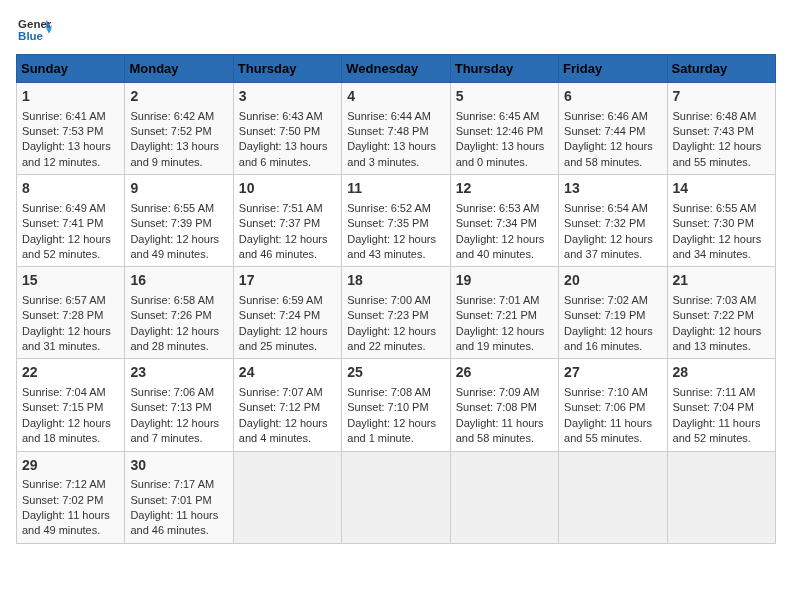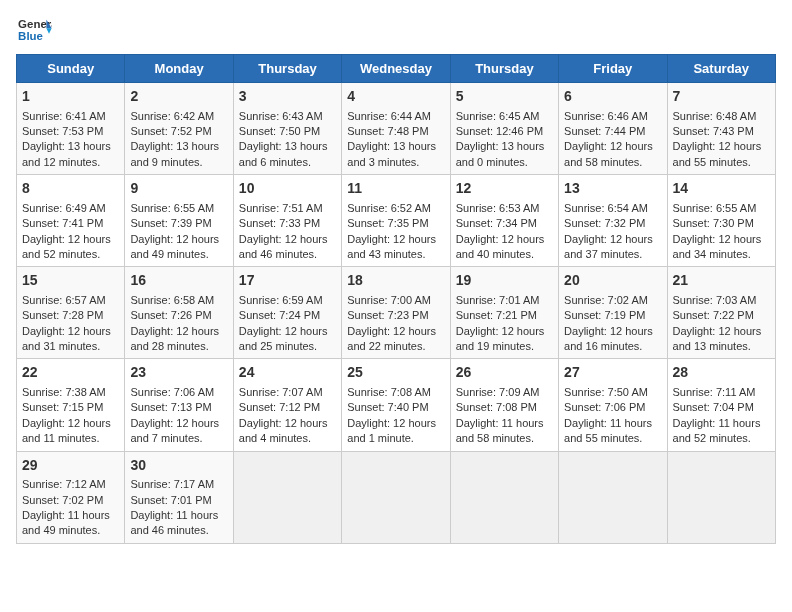--- a/index.html
+++ b/index.html
@@ -37,23 +37,23 @@
       font-size: 15px;
       color: #555;
     }
     table {
       width: 100%;
       border-collapse: collapse;
       font-size: 11px;
     }
     thead th {
       background-color: #2a6db5;
-      color: #ffffff;
+      color: #000000;
       padding: 6px 4px;
-      text-align: center;
+      text-align: left;
       font-size: 13px;
       font-weight: bold;
       border: 1px solid #2060a0;
     }
     tbody td {
       vertical-align: top;
       padding: 4px 5px;
       border: 1px solid #ccc;
       width: 14.28%;
       height: 80px;
@@ -168,21 +168,21 @@
         <td>
           <span class="day-number">9</span>
           <div>Sunrise: 6:55 AM</div>
           <div>Sunset: 7:39 PM</div>
           <div>Daylight: 12 hours</div>
           <div>and 49 minutes.</div>
         </td>
         <td>
           <span class="day-number">10</span>
           <div>Sunrise: 7:51 AM</div>
-          <div>Sunset: 7:33 PM</div>
+          <div>Sunset: 7:37 PM</div>
           <div>Daylight: 12 hours</div>
           <div>and 46 minutes.</div>
         </td>
         <td>
           <span class="day-number">11</span>
           <div>Sunrise: 6:52 AM</div>
           <div>Sunset: 7:35 PM</div>
           <div>Daylight: 12 hours</div>
           <div>and 43 minutes.</div>
         </td>
@@ -255,56 +255,56 @@
           <span class="day-number">21</span>
           <div>Sunrise: 7:03 AM</div>
           <div>Sunset: 7:22 PM</div>
           <div>Daylight: 12 hours</div>
           <div>and 13 minutes.</div>
         </td>
       </tr>
       <tr>
         <td>
           <span class="day-number">22</span>
-          <div>Sunrise: 7:38 AM</div>
+          <div>Sunrise: 7:04 AM</div>
           <div>Sunset: 7:15 PM</div>
           <div>Daylight: 12 hours</div>
-          <div>and 11 minutes.</div>
+          <div>and 18 minutes.</div>
         </td>
         <td>
           <span class="day-number">23</span>
           <div>Sunrise: 7:06 AM</div>
           <div>Sunset: 7:13 PM</div>
           <div>Daylight: 12 hours</div>
           <div>and 7 minutes.</div>
         </td>
         <td>
           <span class="day-number">24</span>
           <div>Sunrise: 7:07 AM</div>
           <div>Sunset: 7:12 PM</div>
           <div>Daylight: 12 hours</div>
           <div>and 4 minutes.</div>
         </td>
         <td>
           <span class="day-number">25</span>
           <div>Sunrise: 7:08 AM</div>
-          <div>Sunset: 7:40 PM</div>
+          <div>Sunset: 7:10 PM</div>
           <div>Daylight: 12 hours</div>
           <div>and 1 minute.</div>
         </td>
         <td>
           <span class="day-number">26</span>
           <div>Sunrise: 7:09 AM</div>
           <div>Sunset: 7:08 PM</div>
           <div>Daylight: 11 hours</div>
           <div>and 58 minutes.</div>
         </td>
         <td>
           <span class="day-number">27</span>
-          <div>Sunrise: 7:50 AM</div>
+          <div>Sunrise: 7:10 AM</div>
           <div>Sunset: 7:06 PM</div>
           <div>Daylight: 11 hours</div>
           <div>and 55 minutes.</div>
         </td>
         <td>
           <span class="day-number">28</span>
           <div>Sunrise: 7:11 AM</div>
           <div>Sunset: 7:04 PM</div>
           <div>Daylight: 11 hours</div>
           <div>and 52 minutes.</div>

